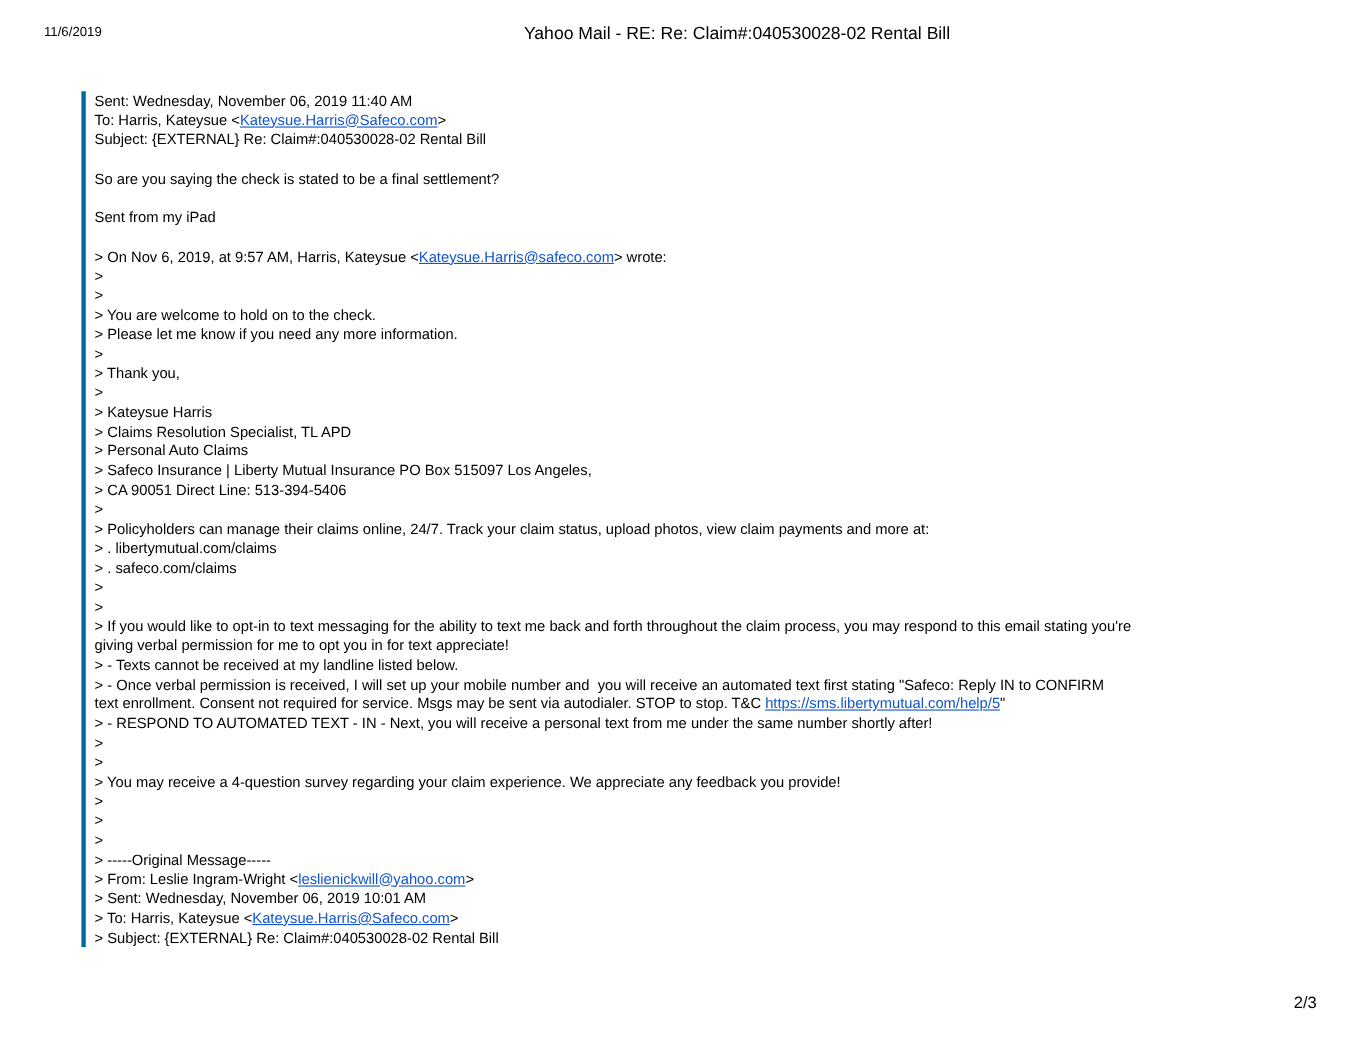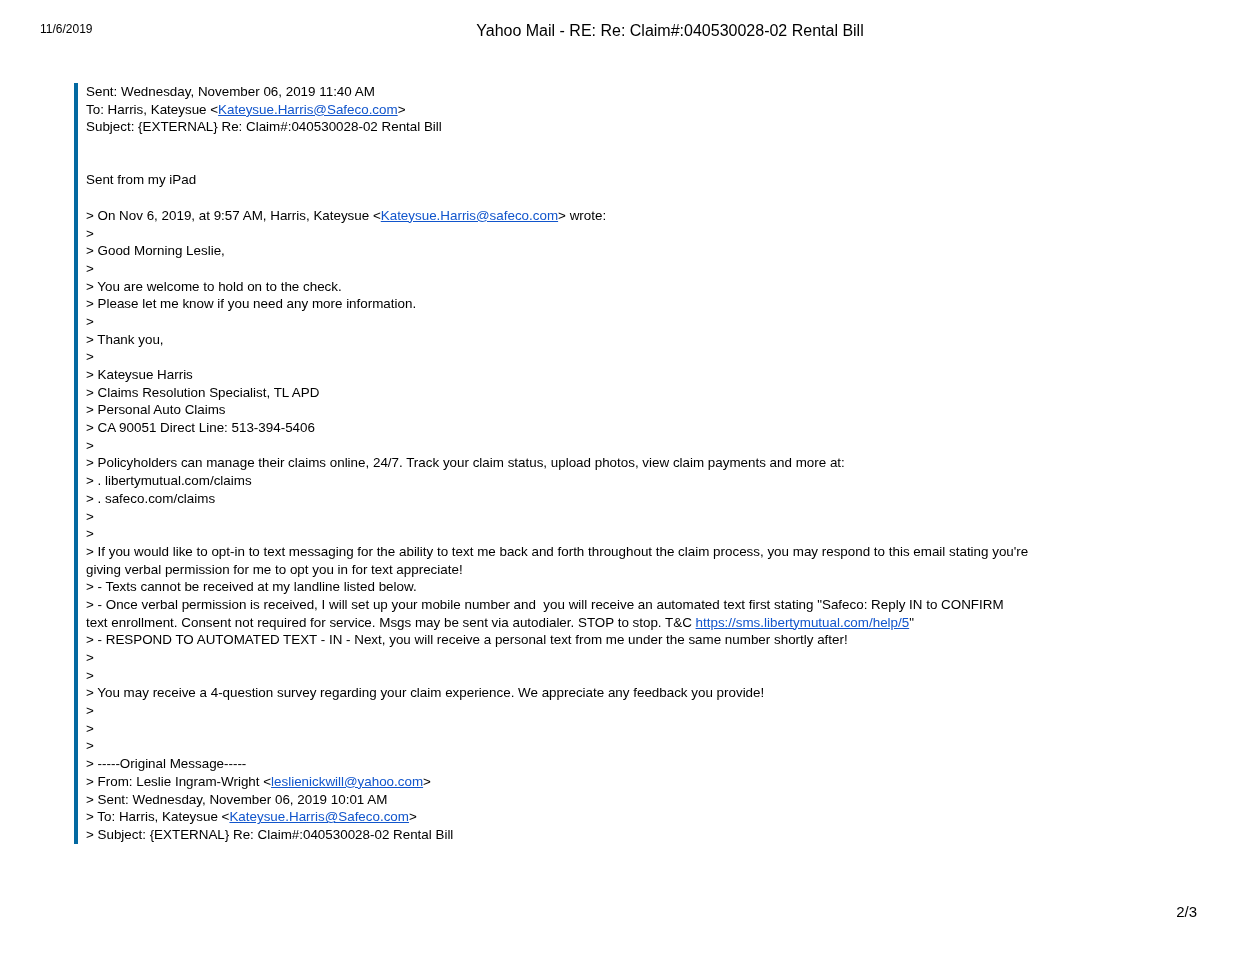--- a/index.html
+++ b/index.html
@@ -67,35 +67,36 @@
 
 <div class="page">
   <span class="header-date">11/6/2019</span>
   <span class="header-title">Yahoo Mail - RE: Re: Claim#:040530028-02 Rental Bill</span>
 
   <div class="email-body" id="email-body">
       <div class="line"><span>Sent: Wednesday, November 06, 2019 11:40 AM</span></div>
       <div class="line"><span>To: Harris, Kateysue &lt;</span><a class="email-link" href="#">Kateysue.Harris@Safeco.com</a><span>&gt;</span></div>
       <div class="line"><span>Subject: {EXTERNAL} Re: Claim#:040530028-02 Rental Bill</span></div>
       <div class="line"><span></span></div>
+      <div class="line"><span>So are you saying the check is stated to be a final settlement?</span></div>
       <div class="line"><span></span></div>
       <div class="line"><span>Sent from my iPad</span></div>
       <div class="line"><span></span></div>
       <div class="line"><span>&gt; On Nov 6, 2019, at 9:57 AM, Harris, Kateysue &lt;</span><a class="email-link" href="#">Kateysue.Harris@safeco.com</a><span>&gt; wrote:</span></div>
       <div class="line"><span>&gt;</span></div>
-      <div class="line"><span>&gt; Good Morning Leslie,</span></div>
       <div class="line"><span>&gt;</span></div>
       <div class="line"><span>&gt; You are welcome to hold on to the check.</span></div>
       <div class="line"><span>&gt; Please let me know if you need any more information.</span></div>
       <div class="line"><span>&gt;</span></div>
       <div class="line"><span>&gt; Thank you,</span></div>
       <div class="line"><span>&gt;</span></div>
       <div class="line"><span>&gt; Kateysue Harris</span></div>
       <div class="line"><span>&gt; Claims Resolution Specialist, TL APD</span></div>
       <div class="line"><span>&gt; Personal Auto Claims</span></div>
+      <div class="line"><span>&gt; Safeco Insurance | Liberty Mutual Insurance PO Box 515097 Los Angeles,</span></div>
       <div class="line"><span>&gt; CA 90051 Direct Line: 513-394-5406</span></div>
       <div class="line"><span>&gt;</span></div>
       <div class="line"><span>&gt; Policyholders can manage their claims online, 24/7. Track your claim status, upload photos, view claim payments and more at:</span></div>
       <div class="line"><span>&gt; . libertymutual.com/claims</span></div>
       <div class="line"><span>&gt; . safeco.com/claims</span></div>
       <div class="line"><span>&gt;</span></div>
       <div class="line"><span>&gt;</span></div>
       <div class="line"><span>&gt; If you would like to opt-in to text messaging for the ability to text me back and forth throughout the claim process, you may respond to this email stating you're</span></div>
       <div class="line"><span>giving verbal permission for me to opt you in for text appreciate!</span></div>
       <div class="line"><span>&gt; - Texts cannot be received at my landline listed below.</span></div>

